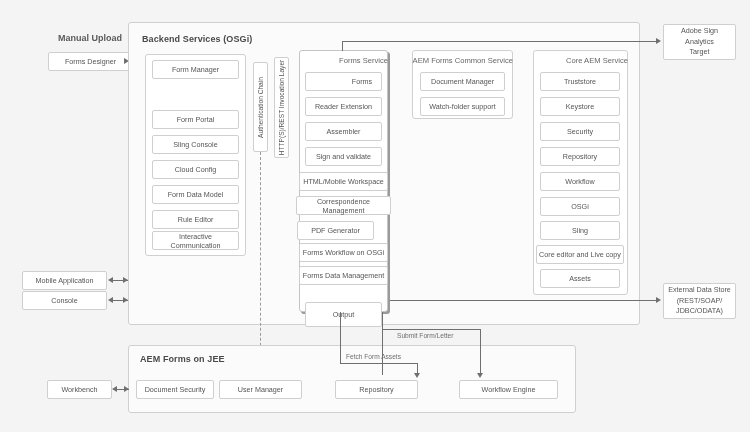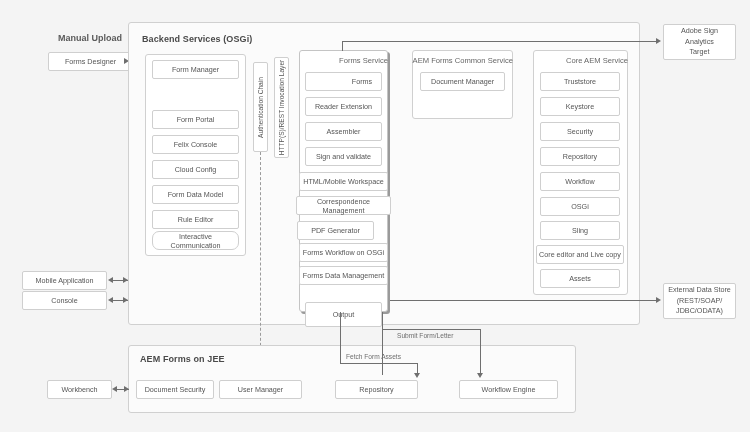--- a/index.html
+++ b/index.html
@@ -132,25 +132,25 @@
   <div class="arrow right" style="left:124px; top:57.5px;"></div>
   <div class="arrow left" style="left:136px; top:57.5px;"></div>
   <div class="arrow right" style="left:151px; top:57.5px;"></div>
 
   <div class="group outer abs" style="left:128px; top:22px; width:512px; height:303px;"></div>
   <div class="section-title" style="left:142px; top:34px;">Backend Services (OSGi)</div>
 
   <div class="group abs" style="left:145px; top:54px; width:101px; height:202px;"></div>
   <div class="node abs" style="left:152px; top:60px; width:87px; height:19px;">Form Manager</div>
   <div class="node abs" style="left:152px; top:110px; width:87px; height:19px;">Form Portal</div>
-  <div class="node abs" style="left:152px; top:135px; width:87px; height:19px;">Felix Console</div>
+  <div class="node abs" style="left:152px; top:135px; width:87px; height:19px;">Sling Console</div>
   <div class="node abs" style="left:152px; top:160px; width:87px; height:19px;">Cloud Config</div>
   <div class="node abs" style="left:152px; top:185px; width:87px; height:19px;">Form Data Model</div>
   <div class="node abs" style="left:152px; top:210px; width:87px; height:19px;">Rule Editor</div>
-  <div class="node abs" style="left:152px; top:231px; width:87px; height:19px;border-radius:7px;">Interactive Communication</div>
+  <div class="node abs" style="left:152px; top:231px; width:87px; height:19px;">Interactive Communication</div>
 
   <div class="vbox abs" style="left:253px; top:62px; width:15px; height:90px;">
     <span>Authentication Chain</span>
   </div>
   <div class="vbox abs" style="left:274px; top:57px; width:15px; height:101px;">
     <span>HTTP(S)/REST Invocation Layer</span>
   </div>
 
   <div class="ln-v dashed" style="left:260px; top:152px; height:224px;"></div>
   <div class="arrow down soft" style="left:256.6px; top:374px;"></div>
@@ -166,20 +166,21 @@
   <div class="node abs" style="left:299px; top:172px; width:89px; height:19px;">HTML/Mobile Workspace</div>
   <div class="node abs" style="left:296px; top:196px; width:95px; height:19px;">Correspondence Management</div>
   <div class="node abs" style="left:297px; top:221px; width:77px; height:19px;">PDF Generator</div>
   <div class="node abs" style="left:299px; top:243px; width:89px; height:19px;">Forms Workflow on OSGi</div>
   <div class="node abs" style="left:299px; top:266px; width:89px; height:19px;">Forms Data Management</div>
   <div class="node abs" style="left:305px; top:289px; width:77px; height:25px;margin-top:13px;">Output</div>
 
   <div class="group abs" style="left:412px; top:50px; width:101px; height:69px;"></div>
   <div class="group-title" style="left:412px; top:56px; width:101px;">AEM Forms Common Service</div>
   <div class="node abs" style="left:420px; top:72px; width:85px; height:19px;">Document Manager</div>
+  <div class="node abs" style="left:420px; top:97px; width:85px; height:19px;">Watch-folder support</div>
 
   <div class="group abs" style="left:533px; top:50px; width:95px; height:245px;"></div>
   <div class="group-title" style="left:533px; top:56px; width:95px;">Core AEM Service</div>
   <div class="node abs" style="left:540px; top:72px; width:80px; height:19px;">Truststore</div>
   <div class="node abs" style="left:540px; top:97px; width:80px; height:19px;">Keystore</div>
   <div class="node abs" style="left:540px; top:122px; width:80px; height:19px;">Security</div>
   <div class="node abs" style="left:540px; top:147px; width:80px; height:19px;">Repository</div>
   <div class="node abs" style="left:540px; top:172px; width:80px; height:19px;">Workflow</div>
   <div class="node abs" style="left:540px; top:197px; width:80px; height:19px;">OSGi</div>
   <div class="node abs" style="left:540px; top:221px; width:80px; height:19px;">Sling</div>

